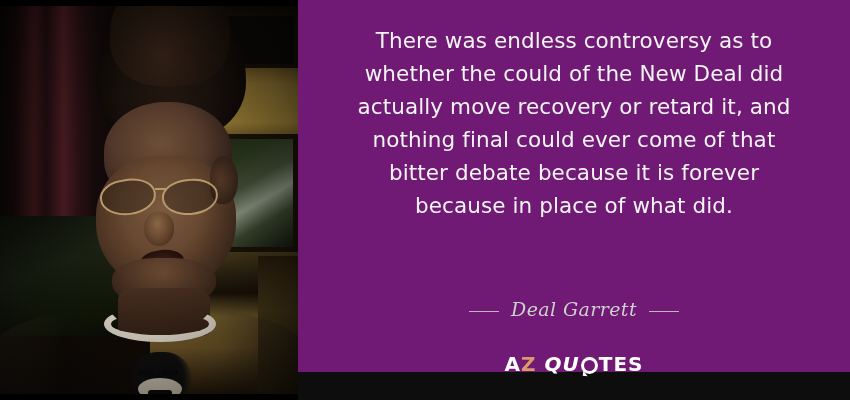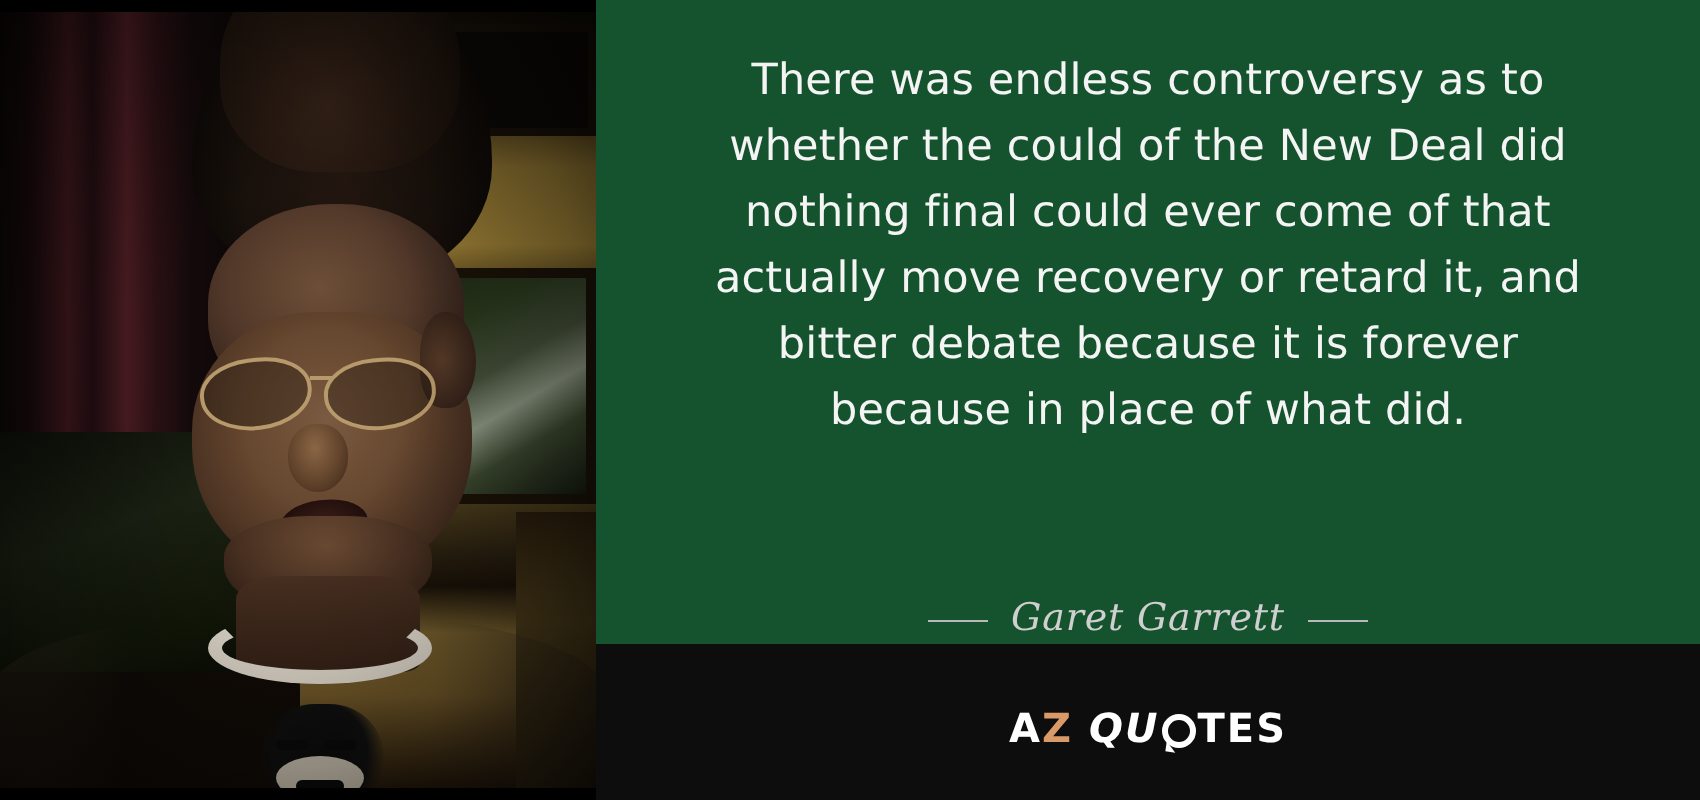--- a/index.html
+++ b/index.html
@@ -81,21 +81,21 @@
   .print .peye{position:absolute;top:22px;width:16px;height:5px;background:#0b0b0b;border-radius:3px;}
   .print .peye.l{left:22px;}.print .peye.r{left:46px;}
   .print .pmouth{position:absolute;left:32px;top:42px;width:24px;height:6px;background:#0c0c0c;border-radius:3px;}
 
   .photo-vig{position:absolute;inset:0;
     background:radial-gradient(ellipse at 48% 45%,rgba(0,0,0,0) 28%,rgba(0,0,0,.35) 68%,rgba(0,0,0,.78) 100%);}
   .edge-top{position:absolute;left:0;top:0;width:298px;height:6px;background:#000;}
   .edge-bot{position:absolute;left:0;bottom:0;width:298px;height:6px;background:#000;}
 
   
-  #quote-panel{position:absolute;left:298px;top:0;width:552px;height:322px;background:#14532d;}
+  #quote-panel{position:absolute;left:298px;top:0;width:552px;height:372px;background:#701a75;}
   #quote-text{position:absolute;left:24px;top:24px;width:504px;text-align:center;
     color:#f4f4f4;font-size:21.5px;line-height:33px;font-family:"DejaVu Sans",sans-serif;
     letter-spacing:.1px;}
   #attribution{position:absolute;left:0;top:298px;width:552px;text-align:center;
     color:#cfcfcf;font-size:19px;font-style:italic;font-family:"DejaVu Serif",serif;
     letter-spacing:.4px;white-space:nowrap;}
   #attribution .dash{display:inline-block;width:30px;height:1px;background:#b9b9b9;
     vertical-align:middle;margin:0 12px;}
 
   
@@ -158,28 +158,28 @@
     </div>
     <div class="edge-top"></div>
     <div class="edge-bot"></div>
   </div>
 
   <div id="quote-panel">
 
     <div id="quote-text">
       <div>There was endless controversy as to</div>
       <div>whether the could of the New Deal did</div>
+      <div>actually move recovery or retard it, and</div>
       <div>nothing final could ever come of that</div>
-      <div>actually move recovery or retard it, and</div>
       <div>bitter debate because it is forever</div>
       <div>because in place of what did.</div>
     </div>
 
     <div id="attribution">
-      <span class="dash"></span><span>Garet Garrett</span><span class="dash"></span>
+      <span class="dash"></span><span>Deal Garrett</span><span class="dash"></span>
     </div>
 
     <div id="logo">
       <span class="lg">
         <span class="a">A</span>
           <span class="z">Z</span>
           <span class="gap"></span>
           <span class="q1">QU</span>
           <span class="bub"></span>
           <span class="q2">TES</span>

